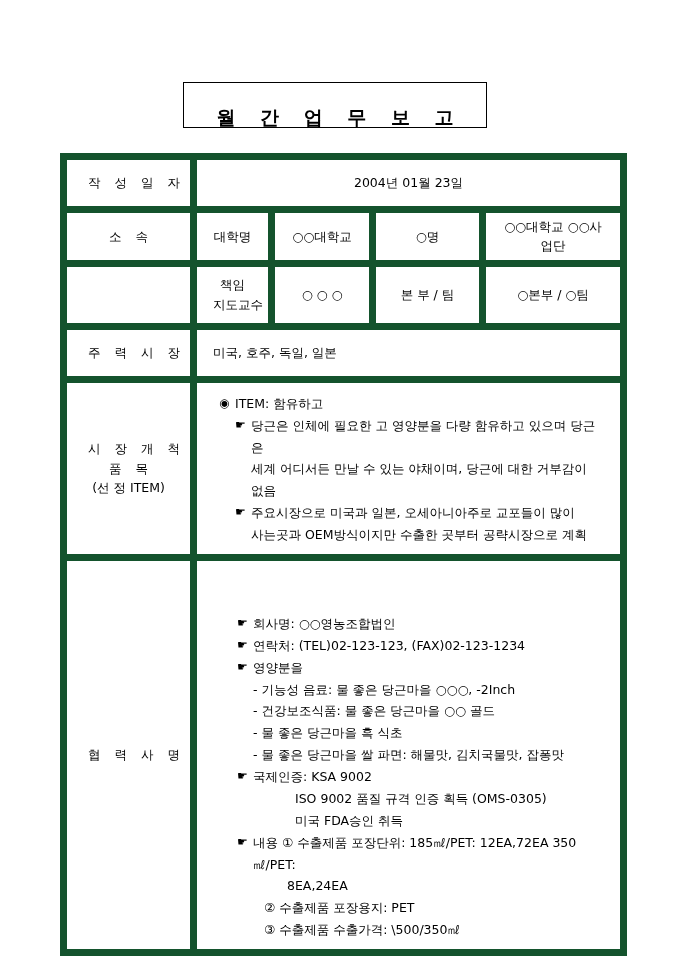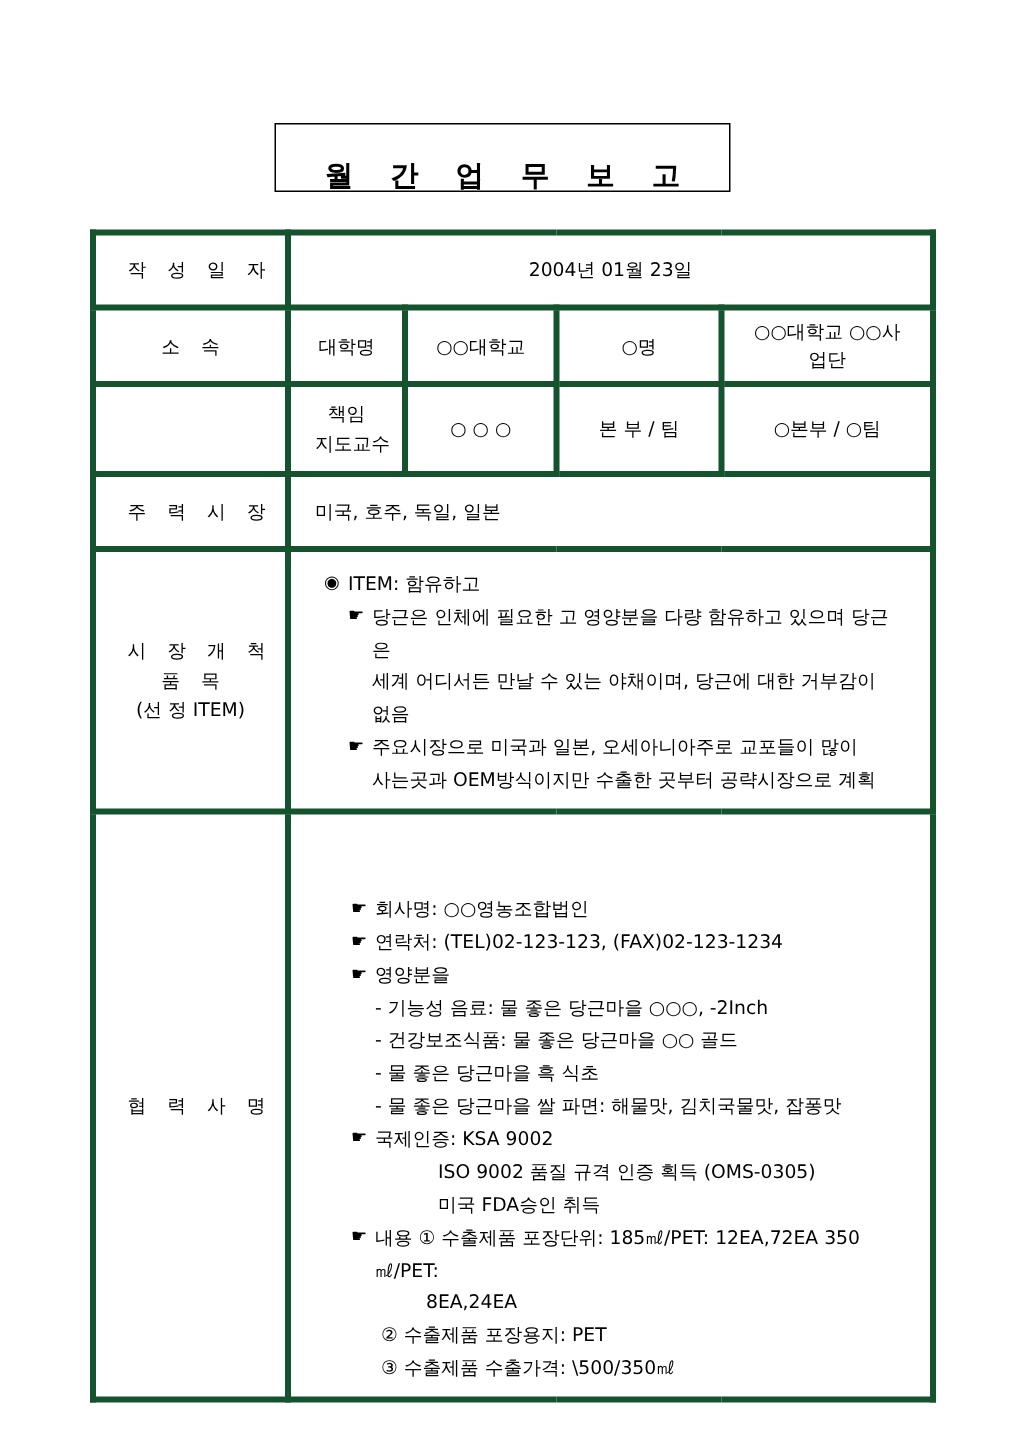--- a/index.html
+++ b/index.html
@@ -43,21 +43,21 @@
   
   table.main {
     position: absolute;
     left: 60px;
     top: 153px;
     width: 560px;
     border-collapse: collapse;
     table-layout: fixed;
   }
   table.main td {
-    border: 4px solid #14532d;
+    border: 7px solid #14532d;
     font-size: 12.5px;
     padding: 4px 16px;
     vertical-align: middle;
     line-height: 1.55;
   }
   .lbl {
     text-align: center;
     letter-spacing: 5px;
     text-indent: 5px;
     white-space: nowrap;
@@ -95,21 +95,21 @@
     flex: 0 0 auto;
     width: 16px;
     text-align: left;
     font-size: 12px;
     line-height: 1.75;
   }
   .bullet-body {
     flex: 1 1 auto;
   }
   .indent1 { margin-left: 16px; }
-  .indent2 { margin-left: 20px; }
+  .indent2 { margin-left: 27px; }
   .indent3 { margin-left: 58px; }
   .indent4 { margin-left: 50px; }
   .sub-line { line-height: 1.75; }
 </style>
 </head>
 <body>
 
 <div class="page">
 
   <div class="title-wrap">

